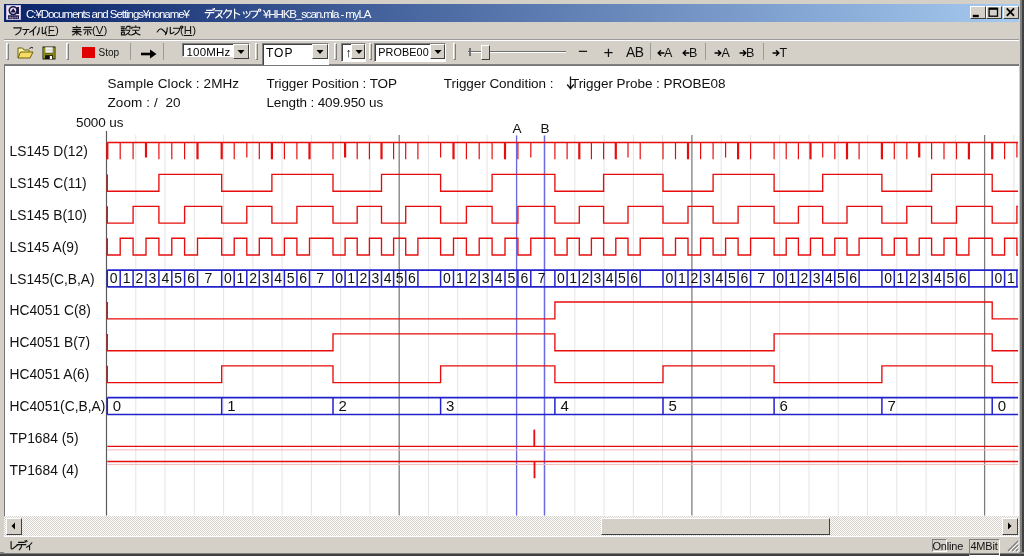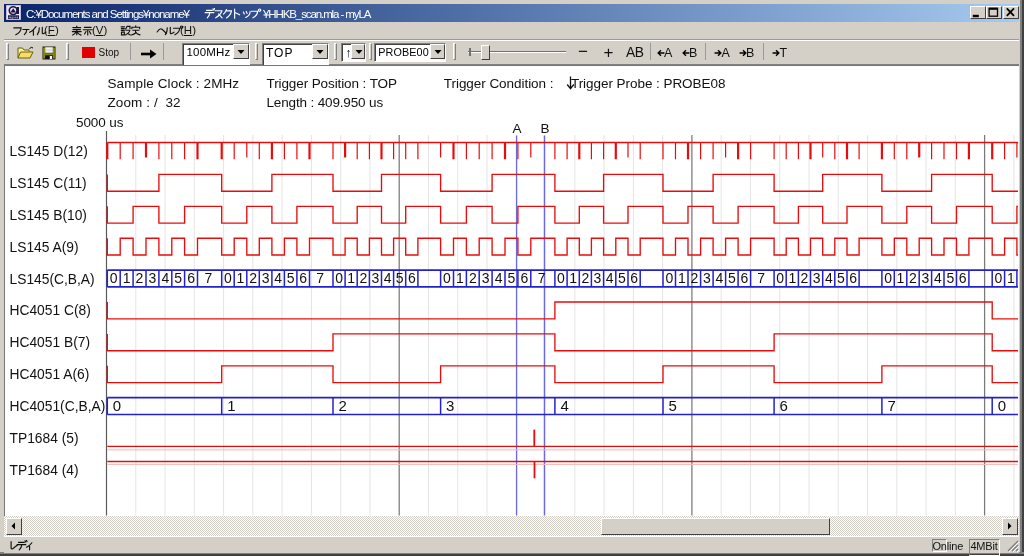--- a/index.html
+++ b/index.html
@@ -113,21 +113,21 @@
 </svg>
 <div class="abs" style="left:66px;top:43px;width:3px;height:17px;background:#d4d0c8;border-left:1px solid #fff;border-right:1px solid #808080;border-top:1px solid #fff;border-bottom:1px solid #808080"></div>
 <div class="abs" style="left:81.5px;top:47.3px;width:13px;height:11.2px;background:#e00202"></div>
 <div class="txt" style="left:98.5px;top:46.5px;font-size:10px">Stop</div>
 <div class="abs" style="left:130px;top:43px;width:1.2px;height:17px;background:#9a9a9a"></div>
 <svg class="abs" style="left:140.5px;top:48.8px" width="16" height="10" viewBox="0 0 16 10">
     <rect x="0" y="3.7" width="9.5" height="2.6" fill="#000"></rect>
     <path d="M9 0.6 L15.5 5 L9 9.4 Z" fill="#000"></path>
   </svg>
 <div class="abs" style="left:163px;top:43px;width:1.2px;height:17px;background:#9a9a9a"></div>
-<div class="abs" style="left:182px;top:43px;width:68px;height:23px;background:#fff;border-top:1.4px solid #808080;border-left:1.4px solid #808080;border-bottom:1.4px solid #fff;border-right:1.4px solid #fff;box-shadow:inset 1px 1px 0 #404040">
+<div class="abs" style="left:182px;top:43px;width:68px;height:14px;background:#fff;border-top:1.4px solid #808080;border-left:1.4px solid #808080;border-bottom:1.4px solid #fff;border-right:1.4px solid #fff;box-shadow:inset 1px 1px 0 #404040">
     <div style="position:absolute;left:3.5px;top:2.2px;font-size:11.5px;letter-spacing:0.2px;white-space:pre">100MHz</div>
     <div style="position:absolute;right:0.2px;top:0.2px;width:15.5px;height:15px;background:#d4d0c8;border-top:1px solid #fff;border-left:1px solid #fff;border-right:1.2px solid #404040;border-bottom:1.2px solid #404040">
       <svg style="display:block" width="14" height="14" viewBox="0 0 14 14">
         <path d="M3.5 5 L10.5 5 L7 9 Z" fill="#000"></path>
       </svg>
     </div>
   </div>
 <div class="abs" style="left:255px;top:43px;width:3px;height:17px;background:#d4d0c8;border-left:1px solid #fff;border-right:1px solid #808080;border-top:1px solid #fff;border-bottom:1px solid #808080"></div>
 <div class="abs" style="left:261.5px;top:43px;width:67.5px;height:29px;background:#fff;border-top:1.4px solid #808080;border-left:1.4px solid #808080;border-bottom:1.4px solid #fff;border-right:1.4px solid #fff;box-shadow:inset 1px 1px 0 #404040">
     <div style="position:absolute;left:3.5px;top:2.2px;font-size:12px;letter-spacing:1px;white-space:pre">TOP</div>
@@ -182,21 +182,21 @@
 <div class="txt" style="left:746.0px;top:45.5px;font-size:12.5px">B</div>
 <div class="abs" style="left:763.3px;top:43px;width:1.2px;height:17px;background:#9a9a9a"></div>
 <svg class="abs" style="left:772px;top:48.6px" width="8" height="8" viewBox="0 0 7 7">
     <path d="M0.5 3.5 H6 M3.5 1 L6 3.5 L3.5 6" fill="none" stroke="#000" stroke-width="1.2"></path>
   </svg>
 <div class="txt" style="left:779.5px;top:45.5px;font-size:12.5px">T</div>
 <div class="abs" style="left:4px;top:64.5px;width:1015px;height:451.5px;background:#fff;border-left:1px solid #777;border-top:1px solid #777"></div>
 <div class="txt" style="left:107.5px;top:75.5px;font-size:13.5px;letter-spacing:0.1px">Sample Clock : 2MHz</div>
 <div class="txt" style="left:266.5px;top:75.5px;font-size:13.5px;letter-spacing:-0.1px">Trigger Position : TOP</div>
 <div class="txt" style="left:443.8px;top:75.5px;font-size:13.5px;letter-spacing:-0.05px">Trigger Condition : <span style="color:transparent">↓</span>  Trigger Probe : PROBE08</div>
-<div class="txt" style="left:107.5px;top:95px;font-size:13.5px;letter-spacing:0.1px">Zoom : /  32</div>
+<div class="txt" style="left:107.5px;top:95px;font-size:13.5px;letter-spacing:0.1px">Zoom : /  20</div>
 <svg class="abs" style="left:565.5px;top:75.5px" width="9" height="14" viewBox="0 0 9 14">
     <path d="M4.5 0.5 V12.5 M1.2 8.5 L4.5 12.7 L7.8 8.5" fill="none" stroke="#111" stroke-width="1.3"></path>
   </svg>
 <div class="txt" style="left:266.5px;top:95px;font-size:13.5px;letter-spacing:-0.15px">Length : 409.950 us</div>
 <div class="txt" style="left:76px;top:114.5px;font-size:13.5px;letter-spacing:-0.1px">5000 us</div>
 <svg class="abs" style="left:0;top:0" width="1024" height="556" viewBox="0 0 1024 556" font-family="Liberation Sans,sans-serif">
     <line x1="135.8" y1="135.0" x2="135.8" y2="515.5" stroke="#e4e4e4" stroke-width="1"></line>
 <line x1="165.0" y1="135.0" x2="165.0" y2="515.5" stroke="#e4e4e4" stroke-width="1"></line>
 <line x1="194.3" y1="135.0" x2="194.3" y2="515.5" stroke="#e4e4e4" stroke-width="1"></line>
 <line x1="223.6" y1="135.0" x2="223.6" y2="515.5" stroke="#e4e4e4" stroke-width="1"></line>

